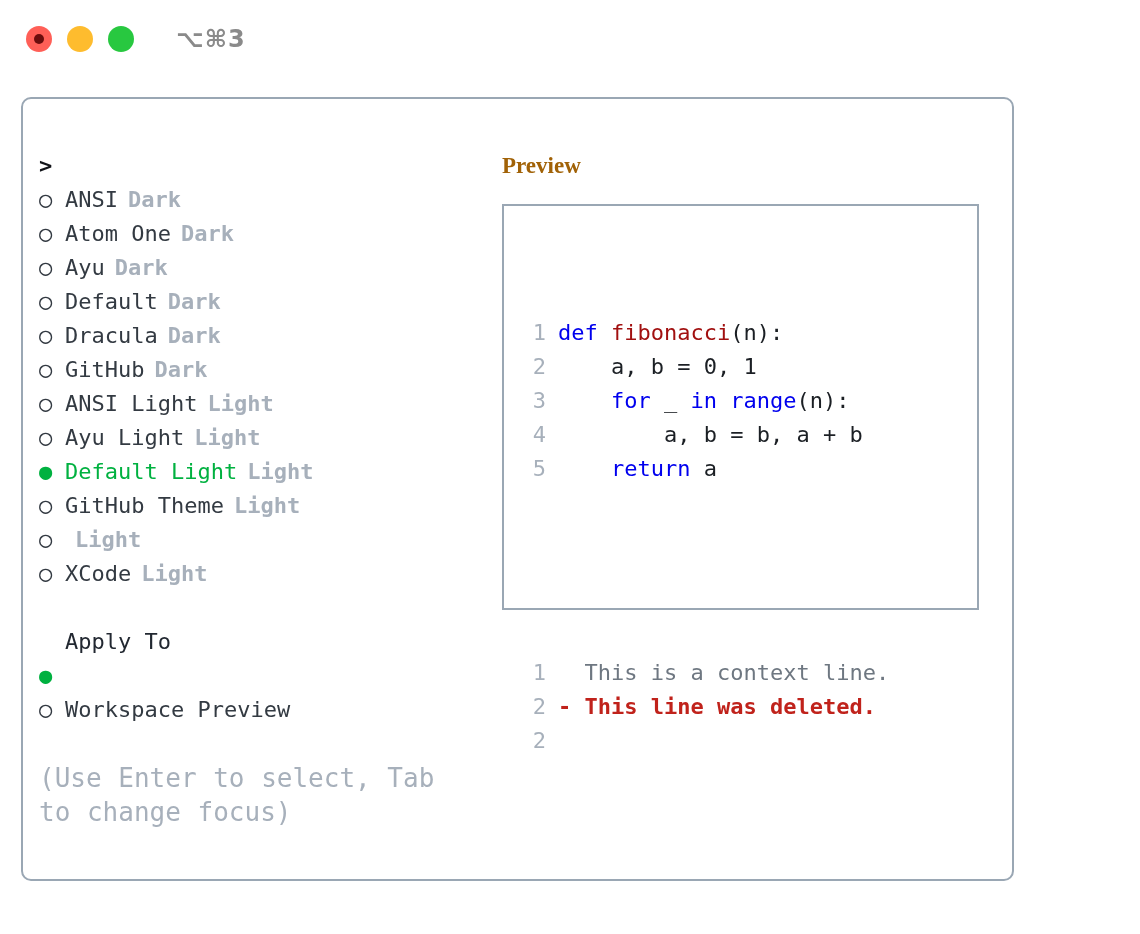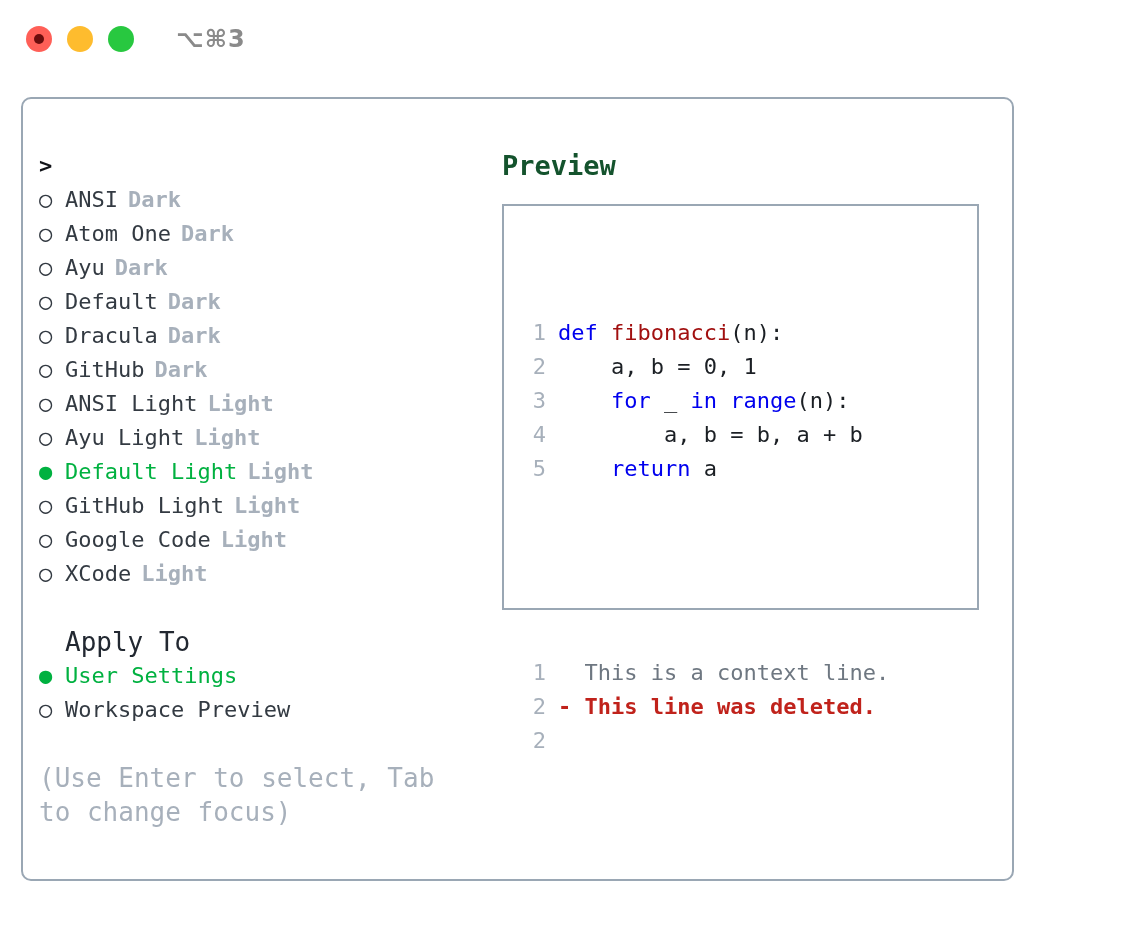--- a/index.html
+++ b/index.html
@@ -89,21 +89,21 @@
   .row.selected .label { color: #00b140; }
   .row.selected .marker { color: #00b140; }
   .variant {
     color: #a7b0bb;
     margin-left: 10px;
     font-weight: bold;
   }
 
   .section-title {
     margin-top: 34px;
-    font-size: 26px;
+    font-size: 22px;
     line-height: 34px;
     color: #222831;
     padding-left: 26px;
     white-space: pre;
   }
 
   .hint {
     margin-top: 34px;
     font-size: 26px;
     line-height: 34px;
@@ -113,24 +113,25 @@
     word-spacing: 1px;
   }
 
   
   .right-col {
     position: absolute;
     left: 479px; top: 50px;
     width: 490px;
   }
   .preview-title {
-    font-size: 27px;
-    font-weight: bold;
-    color: #14532d;
-    line-height: 34px;
+    font-size: 23px;
+    font-weight: bold;
+    color: #a16207;
+    line-height: 34px;
+    font-family: Liberation Serif, serif;
   }
   .preview-box {
     margin-top: 21px;
     width: 477px;
     height: 406px;
     border: 2px solid #9aa7b4;
     background: #ffffff;
     position: relative;
   }
   .code {
@@ -183,29 +184,29 @@
         <div id="theme-list">
             <div class="row"><span class="marker">○</span><span class="label">ANSI</span><span class="variant">Dark</span></div>
             <div class="row"><span class="marker">○</span><span class="label">Atom One</span><span class="variant">Dark</span></div>
             <div class="row"><span class="marker">○</span><span class="label">Ayu</span><span class="variant">Dark</span></div>
             <div class="row"><span class="marker">○</span><span class="label">Default</span><span class="variant">Dark</span></div>
             <div class="row"><span class="marker">○</span><span class="label">Dracula</span><span class="variant">Dark</span></div>
             <div class="row"><span class="marker">○</span><span class="label">GitHub</span><span class="variant">Dark</span></div>
             <div class="row"><span class="marker">○</span><span class="label">ANSI Light</span><span class="variant">Light</span></div>
             <div class="row"><span class="marker">○</span><span class="label">Ayu Light</span><span class="variant">Light</span></div>
             <div class="row selected"><span class="marker bullet-on">●</span><span class="label">Default Light</span><span class="variant">Light</span></div>
-            <div class="row"><span class="marker">○</span><span class="label">GitHub Light</span><span class="variant">Light</span></div>
-            <div class="row"><span class="marker">○</span><span class="label">Google Code</span><span class="variant">Light</span></div>
+            <div class="row"><span class="marker">○</span><span class="label">GitHub Theme</span><span class="variant">Light</span></div>
+            <div class="row"><span class="marker">○</span><span class="variant">Light</span></div>
             <div class="row"><span class="marker">○</span><span class="label">XCode</span><span class="variant">Light</span></div>
           </div>
 
         <div class="section-title">Apply To</div>
 
         <div id="apply-list">
-            <div class="row selected"><span class="marker bullet-on">●</span><span class="label">User Settings</span></div>
+            <div class="row selected"><span class="marker bullet-on">●</span></div>
             <div class="row"><span class="marker">○</span><span class="label">Workspace Preview</span></div>
           </div>
 
         <div class="hint">(Use Enter to select, Tab to change focus)</div>
       </div>
 
       <div class="right-col">
         <div class="preview-title">Preview</div>
 
         <div class="preview-box">

